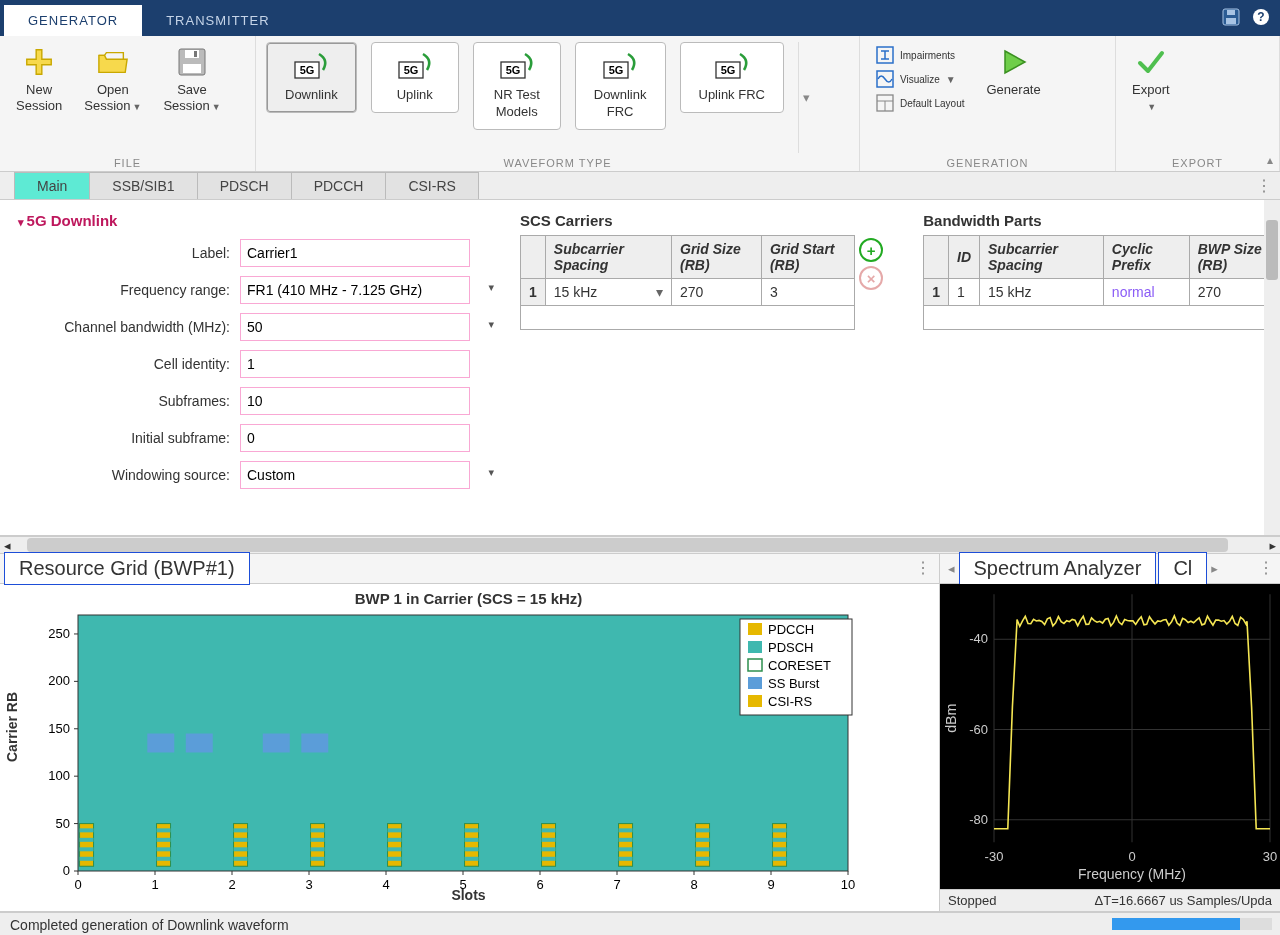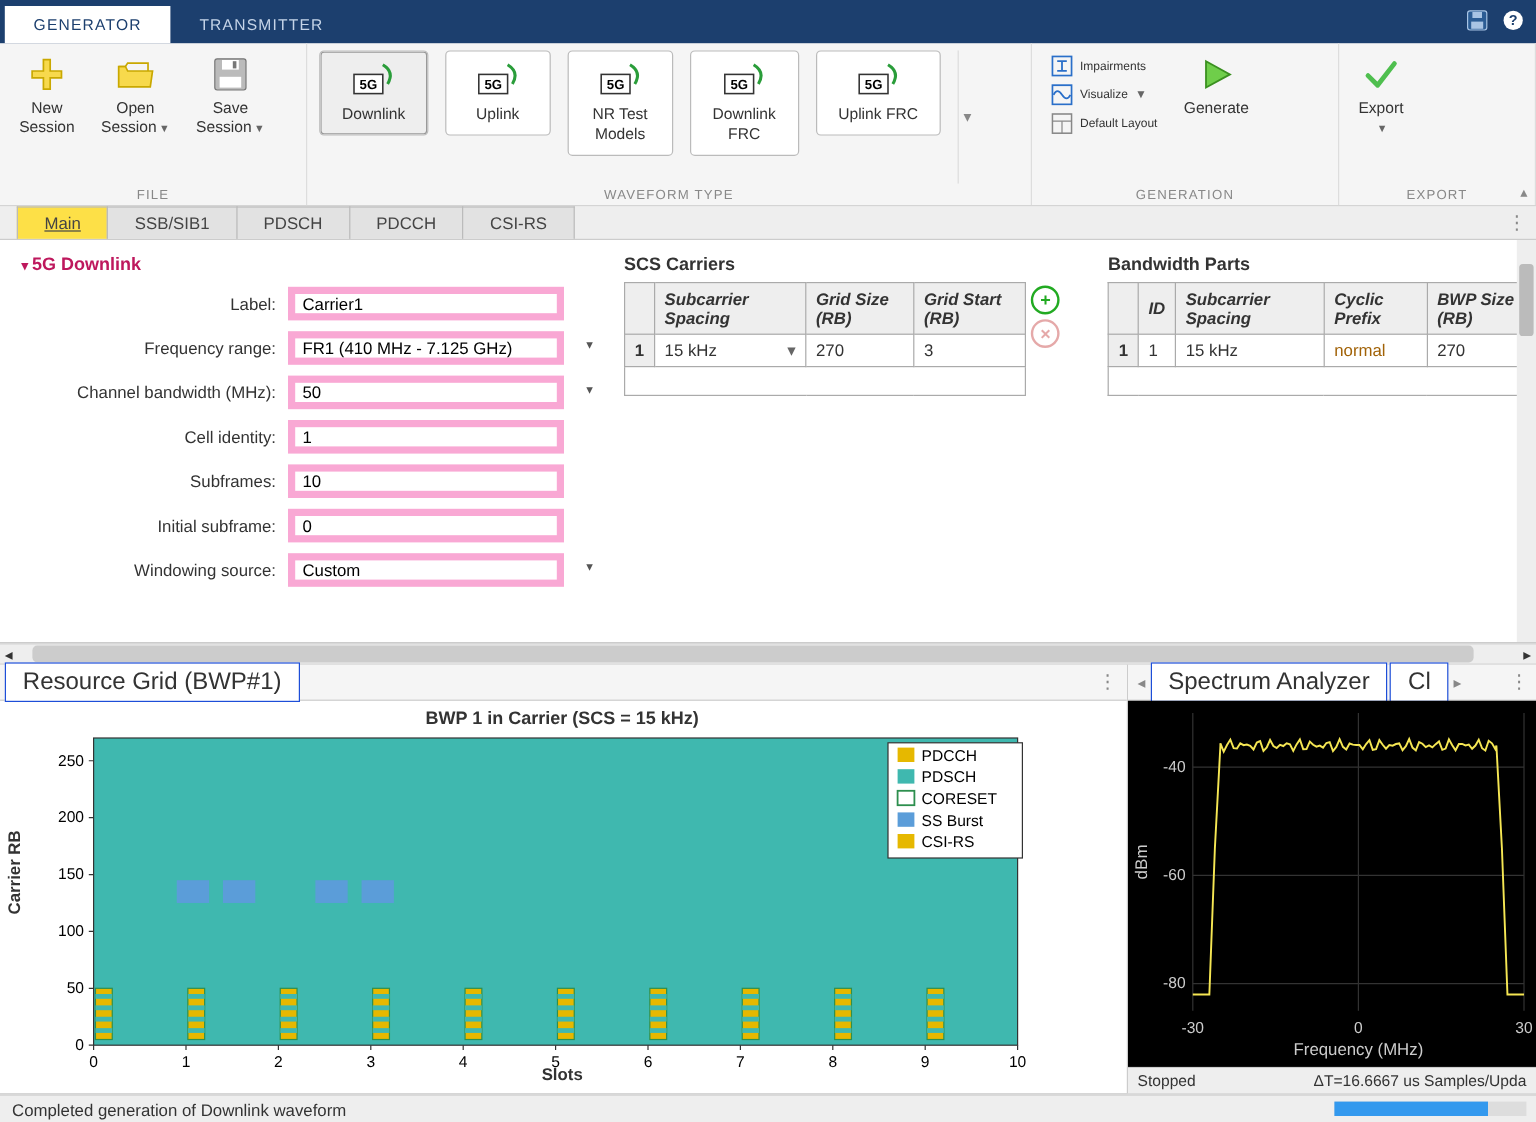--- a/index.html
+++ b/index.html
@@ -25,41 +25,41 @@
 .waveform-btn.selected { background: #eee; box-shadow: inset 0 0 0 1px #999; }
 .waveform-btn .wf-icon { width: 40px; height: 30px; display: flex; align-items: center; justify-content: center; }
 .waveform-btn .wf-label { font-size: 13px; text-align: center; line-height: 1.3; }
 .gen-links { display: flex; flex-direction: column; gap: 6px; padding: 4px 6px; }
 .gen-link { display: flex; align-items: center; gap: 6px; cursor: pointer; font-size: 10px; color: #333; }
 .gen-link .gl-icon { width: 18px; height: 18px; display: flex; align-items: center; justify-content: center; }
 
 
 .sub-tabs { display:flex; background:#eee; border-bottom:1px solid #ccc; height:28px; align-items:flex-end; padding-left:14px; position:relative;}
 .sub-tab { padding:5px 22px; border:1px solid #bbb; border-bottom:none; background:#e2e2e2; color:#444; font-size:14px; cursor:pointer; margin-right:-1px;}
-.sub-tab.active { background:#fde047;text-decoration:underline; }
+.sub-tab.active { background:#5eead4; }
 .kebab { position:absolute; right:8px; top:4px; color:#888; cursor:pointer; font-size:16px;}
 
 
 .content-pane { background:#fff; height:336px; overflow:auto; position:relative; padding:12px 18px; border-bottom:1px solid #ccc;}
 .collapse-head { font-weight:bold; font-size:15px; color:#be185d; margin-bottom:10px;}
 .collapse-head::before { content:"▾ "; font-size:11px;}
 .form-row { display:flex; align-items:center; margin-bottom:9px;}
 .form-row label { width:222px; text-align:right; padding-right:10px; font-size:14px; color:#333;}
-.form-row input, .form-row select { width:230px; height:28px; border:6px solid #f9a8d4; padding:0 6px; font-size:14px; background:#fff;}
+.form-row input, .form-row select { width:230px; height:28px; border:1px solid #f9a8d4; padding:0 6px; font-size:14px; background:#fff;}
 .form-row select { appearance:none; background:#fff; padding-right:20px;}
 .select-wrap { position:relative; width:262px;}
 .select-wrap::after { content:"▾"; position:absolute; right:8px; top:5px; font-size:11px; color:#555; pointer-events:none;}
 
 .tables-area { position:absolute; top:12px; left:520px; display:flex; gap:40px;}
 .table-block h3 { font-size:15px; font-weight:bold; margin-bottom:6px;}
 .mini-table { border-collapse:collapse; font-size:14px;}
 .mini-table th, .mini-table td { border:1px solid #aaa; padding:5px 8px; text-align:left; background:#fff;}
 .mini-table th { background:#eee; font-weight:bold;font-style:italic;}
 .mini-table td.rownum { background:#eee; font-weight:bold; width:24px; text-align:center;}
-.mini-table td.readonly { color:#a16207;}
+.mini-table td.readonly { color:#8b5cf6;}
 .tbl-btns { display:flex; flex-direction:column; gap:4px; margin-left:4px;}
 .circ-btn { width:24px; height:24px; border-radius:12px; border:2px solid; display:flex; align-items:center; justify-content:center; font-size:15px; font-weight:bold; cursor:pointer; background:#fff;}
 .circ-btn.add { border-color:#2a2; color:#2a2;}
 .circ-btn.del { border-color:#c55; color:#c55; opacity:.5;}
 
 .hscroll { height:18px; background:#eee; border-top:1px solid #ccc; border-bottom:1px solid #ccc; display:flex; align-items:center;}
 .hscroll .thumb { height:14px; background:#ccc; border-radius:4px;}
 
 
 .lower { display:flex; height:358px; background:#fff; border-bottom:1px solid #ccc;}

